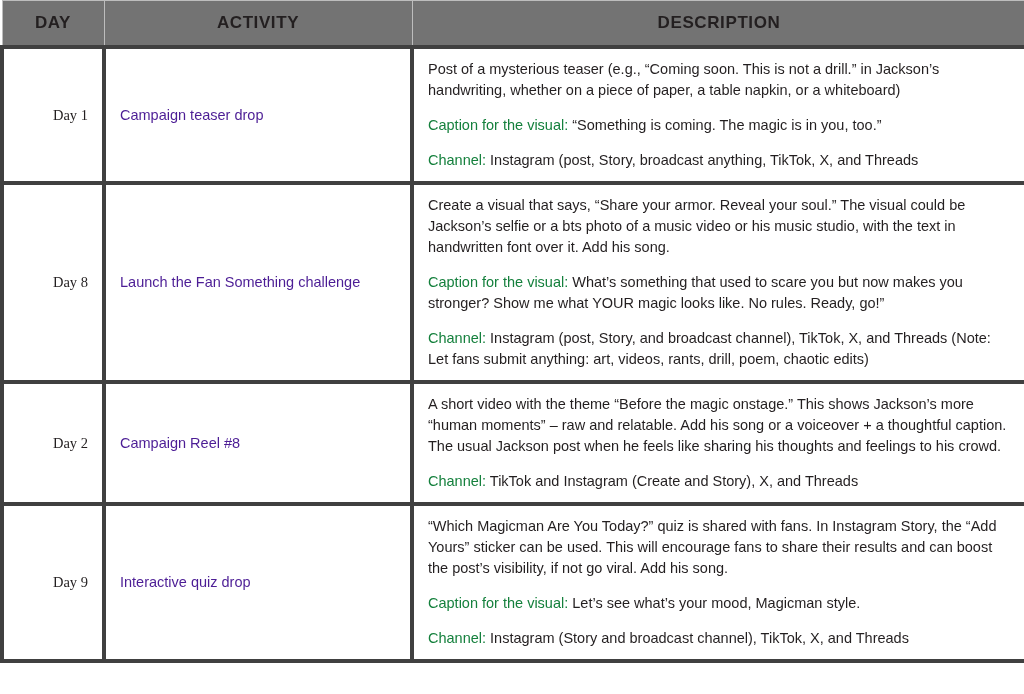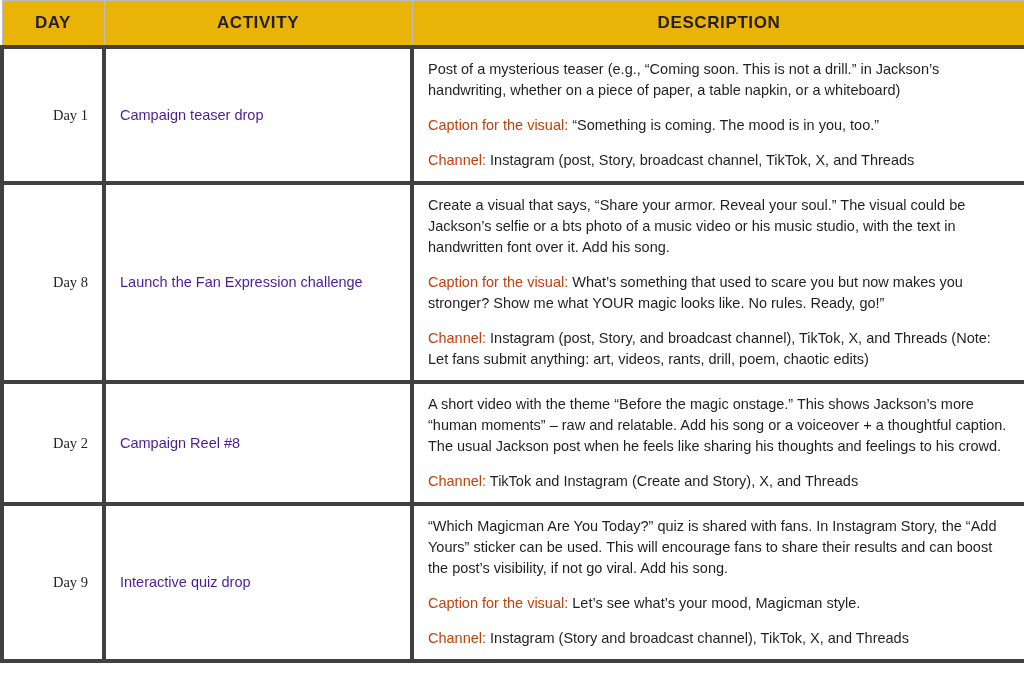--- a/index.html
+++ b/index.html
@@ -13,21 +13,21 @@
     font-family: "Liberation Sans", sans-serif;
     color: #231f20;
     overflow: hidden;
   }
   table.schedule {
     border-collapse: collapse;
     width: 1024px;
     table-layout: fixed;
   }
   table.schedule th {
-    background: #eab308;
+    background: #737373;
     color: #231f20;
     font-size: 17px;
     font-weight: bold;
     letter-spacing: 0.6px;
     text-align: center;
     padding: 12px 6px;
     border: 1px solid #bdbdbd;
     height: 20px;
   }
   table.schedule td {
@@ -57,21 +57,21 @@
     text-align: left;
     padding: 12px 14px 12px 12px;
   }
   .desc-para {
     margin: 0 0 14px 0;
   }
   .desc-para:last-child {
     margin-bottom: 0;
   }
   .lbl {
-    color: #c2410c;
+    color: #15803d;
   }
 </style>
 </head>
 <body>
 
 <table class="schedule">
   <colgroup>
     <col class="day-col">
     <col class="activity-col">
     <col class="desc-col">
@@ -85,30 +85,30 @@
   </thead>
   <tbody>
     <tr>
       <td class="day-cell">Day 1</td>
       <td class="activity-cell">Campaign teaser drop</td>
       <td class="desc-cell">
         <p class="desc-para">
           <span class="lbl"></span><span>Post of a mysterious teaser (e.g., “Coming soon. This is not a drill.” in Jackson’s handwriting, whether on a piece of paper, a table napkin, or a whiteboard)</span>
         </p>
         <p class="desc-para">
-          <span class="lbl">Caption for the visual: </span><span>“Something is coming. The mood is in you, too.”</span>
+          <span class="lbl">Caption for the visual: </span><span>“Something is coming. The magic is in you, too.”</span>
         </p>
         <p class="desc-para">
-          <span class="lbl">Channel: </span><span>Instagram (post, Story, broadcast channel, TikTok, X, and Threads</span>
+          <span class="lbl">Channel: </span><span>Instagram (post, Story, broadcast anything, TikTok, X, and Threads</span>
         </p>
       </td>
     </tr>
     <tr>
       <td class="day-cell">Day 8</td>
-      <td class="activity-cell">Launch the Fan Expression challenge</td>
+      <td class="activity-cell">Launch the Fan Something challenge</td>
       <td class="desc-cell">
         <p class="desc-para">
           <span class="lbl"></span><span>Create a visual that says, “Share your armor. Reveal your soul.” The visual could be Jackson’s selfie or a bts photo of a music video or his music studio, with the text in handwritten font over it. Add his song.</span>
         </p>
         <p class="desc-para">
           <span class="lbl">Caption for the visual: </span><span>What’s something that used to scare you but now makes you stronger? Show me what YOUR magic looks like. No rules. Ready, go!”</span>
         </p>
         <p class="desc-para">
           <span class="lbl">Channel: </span><span>Instagram (post, Story, and broadcast channel), TikTok, X, and Threads (Note: Let fans submit anything: art, videos, rants, drill, poem, chaotic edits)</span>
         </p>

